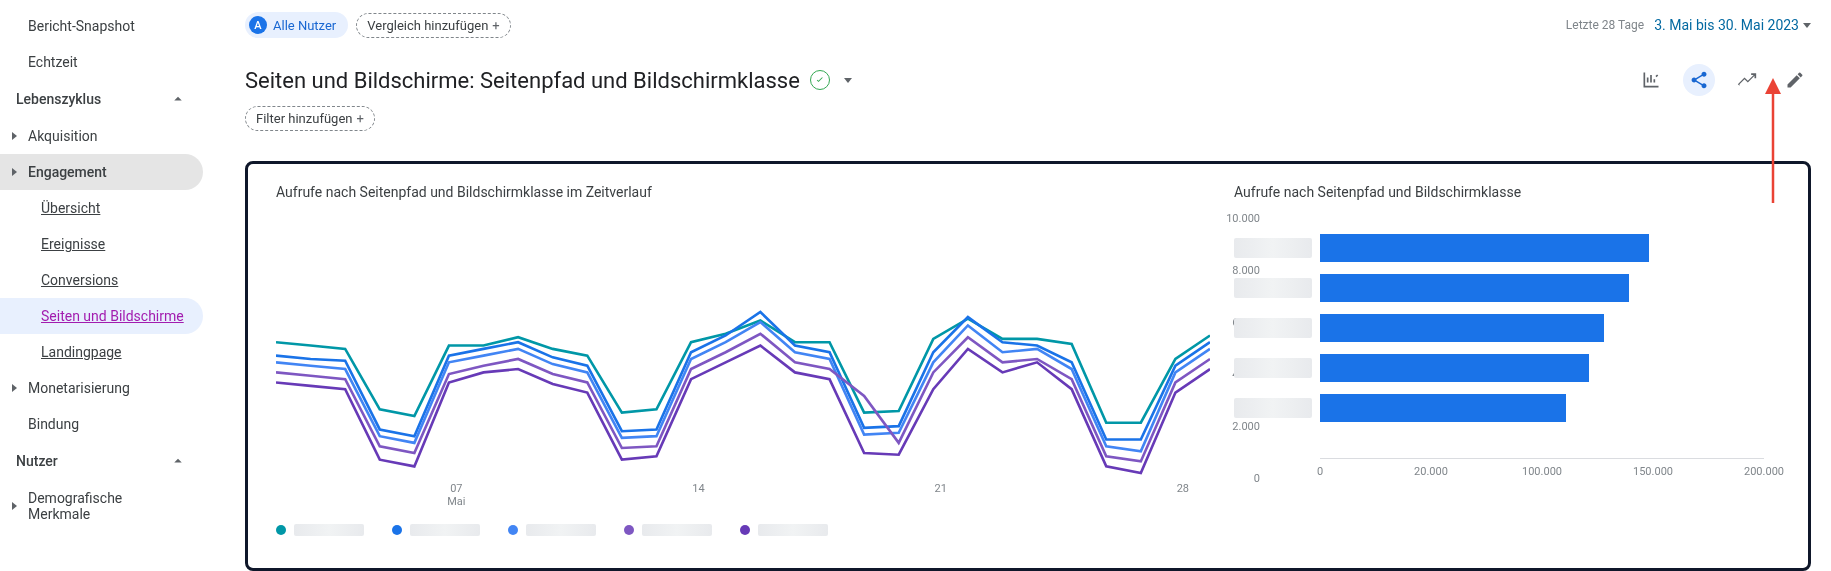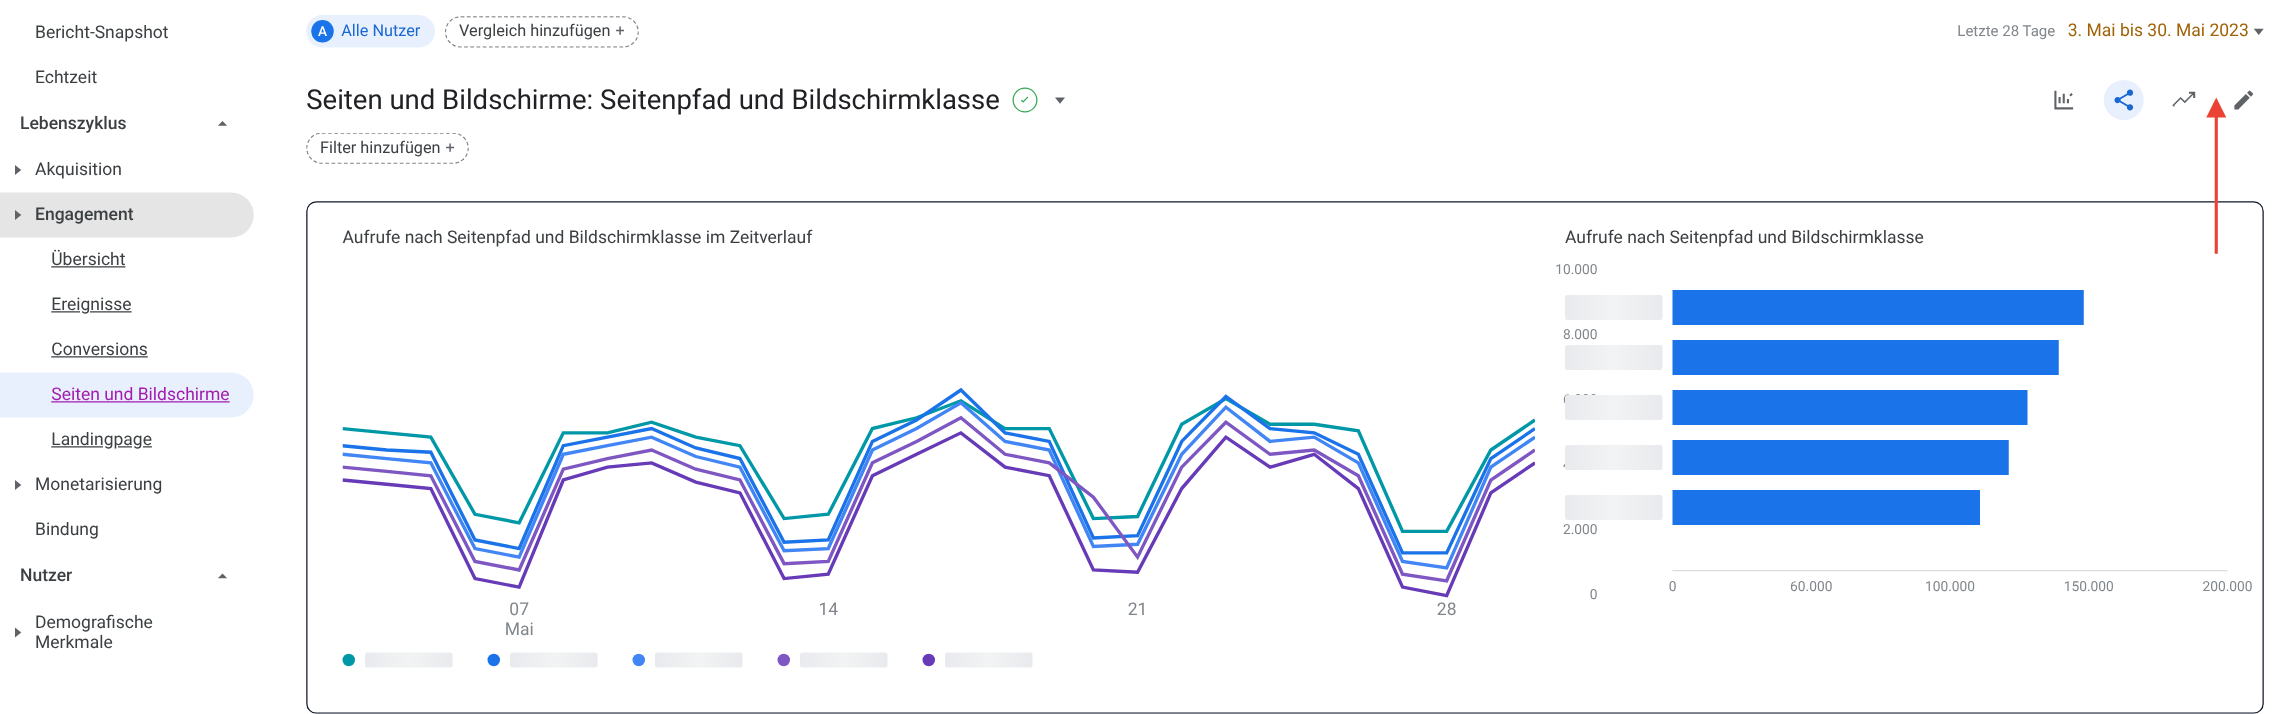--- a/index.html
+++ b/index.html
@@ -16,46 +16,46 @@
 .chevron { width: 18px; height: 18px; fill: #5f6368; }
 .main { flex: 1; padding: 12px 20px 0 30px; display: flex; flex-direction: column; }
 .topbar { display: flex; align-items: center; justify-content: space-between; }
 .chips { display: flex; gap: 8px; align-items: center; }
 .chip-a { display: inline-flex; align-items: center; gap: 6px; background: #e8f0fe; border-radius: 16px; padding: 4px 12px 4px 4px; font-size: 13px; color: #1967d2; }
 .chip-a .badge { width: 18px; height: 18px; border-radius: 50%; background: #1a73e8; color: #fff; display: inline-flex; align-items: center; justify-content: center; font-size: 11px; font-weight: 500; }
 .chip-compare { display: inline-flex; align-items: center; gap: 4px; border: 1px dashed #80868b; border-radius: 16px; padding: 4px 10px; font-size: 13px; color: #3c4043; cursor: pointer; }
 .plus-icon { font-size: 13px; color: #5f6368; }
 .date-area { display: flex; align-items: center; gap: 10px; font-size: 14px; }
 .date-label { color: #80868b; font-size: 12px; }
-.date-range { color: #a16207; display: flex; align-items: center; gap: 4px; cursor: pointer; }
+.date-range { color: #0369a1; display: flex; align-items: center; gap: 4px; cursor: pointer; }
 .caret-down { width: 0; height: 0; border-left: 4px solid transparent; border-right: 4px solid transparent; border-top: 5px solid #5f6368; }
 .title-row { display: flex; align-items: center; justify-content: space-between; margin-top: 26px; }
 .title-left { display: flex; align-items: center; gap: 10px; }
 .page-title { font-size: 22px; font-weight: 400; color: #202124; }
 .check-btn { width: 20px; height: 20px; border: 1.5px solid #34a853; border-radius: 50%; display: inline-flex; align-items: center; justify-content: center; color: #34a853; }
 .check-btn svg { width: 12px; height: 12px; fill: #34a853; }
 .split-caret { width: 0; height: 0; border-left: 4px solid transparent; border-right: 4px solid transparent; border-top: 5px solid #5f6368; margin-left: 4px; }
 .action-icons { display: flex; align-items: center; gap: 16px; }
 .action-btn { width: 32px; height: 32px; display: inline-flex; align-items: center; justify-content: center; cursor: pointer; border-radius: 50%; }
 .action-btn.highlighted { background: #e8f0fe; }
 .action-btn svg { width: 20px; height: 20px; fill: #5f6368; }
 .action-btn.highlighted svg { fill: #1967d2; }
 .filter-row { margin-top: 10px; }
 .filter-chip { display: inline-flex; align-items: center; gap: 4px; border: 1px dashed #80868b; border-radius: 16px; padding: 4px 10px; font-size: 13px; color: #3c4043; cursor: pointer; }
-.cards { display: flex; gap: 24px; margin-top: 30px; flex: 1; border: 1px solid #0f172a; border-radius: 8px; padding: 20px 28px 14px 28px; }
+.cards { display: flex; gap: 24px; margin-top: 30px; flex: 1; border: 3px solid #0f172a; border-radius: 8px; padding: 20px 44px 14px 28px; }
 .card { display: flex; flex-direction: column; }
 .card.line-card { flex: 1; }
 .card.bar-card { width: 530px; }
 .card-title { font-size: 14px; color: #3c4043; margin-bottom: 18px; font-weight: 400; }
 .chart-wrap { flex: 1; position: relative; }
 .line-chart-area { position: relative; height: 260px; }
 .line-svg { position: absolute; inset: 0; }
 .y-label { position: absolute; right: -50px; font-size: 11px; color: #80868b; transform: translateY(-50%); }
 .x-labels { position: relative; height: 30px; margin-top: 4px; }
-.x-label { position: absolute; font-size: 14px; color: #80868b; text-align: center; transform: translateX(-50%); }
+.x-label { position: absolute; font-size: 11px; color: #80868b; text-align: center; transform: translateX(-50%); margin-left: 42px; }
 .legend { display: flex; gap: 28px; margin-top: 12px; flex-wrap: wrap; }
 .legend-item { display: flex; align-items: center; gap: 8px; }
 .legend-dot { width: 10px; height: 10px; border-radius: 50%; }
 .legend-label { display: inline-block; width: 70px; height: 12px; background: linear-gradient(90deg, #e8eaed 0%, #f1f3f4 50%, #e8eaed 100%); border-radius: 2px; }
 .bar-chart-area { position: relative; height: 230px; margin-top: 10px; }
 .bar-row { display: flex; align-items: center; height: 40px; gap: 8px; }
 .bar-label { width: 78px; height: 20px; background: linear-gradient(90deg, #e8eaed 0%, #f1f3f4 50%, #e8eaed 100%); border-radius: 2px; }
 .bar-track { flex: 1; position: relative; height: 32px; }
 .bar-fill { position: absolute; left: 0; top: 2px; bottom: 2px; background: #1a73e8; }
 .bar-x-axis { border-top: 1px solid #dadce0; margin-left: 86px; position: relative; height: 22px; }
@@ -243,21 +243,21 @@
             </div>
             <div class="bar-row">
               <div class="bar-label"></div>
               <div class="bar-track">
                 <div class="bar-fill" style="width: 55.5%; background: rgb(26, 115, 232);"></div>
               </div>
             </div>
           </div>
         <div class="bar-x-axis" id="bar-x-axis">
             <div class="bar-x-label" style="left: 0%;">0</div>
-            <div class="bar-x-label" style="left: 25%;">60.000</div>
+            <div class="bar-x-label" style="left: 25%;">20.000</div>
             <div class="bar-x-label" style="left: 50%;">100.000</div>
             <div class="bar-x-label" style="left: 75%;">150.000</div>
             <div class="bar-x-label" style="left: 100%;">200.000</div>
           </div>
       </div>
     </div>
   </main>
 </div>
 
 </body></html>

